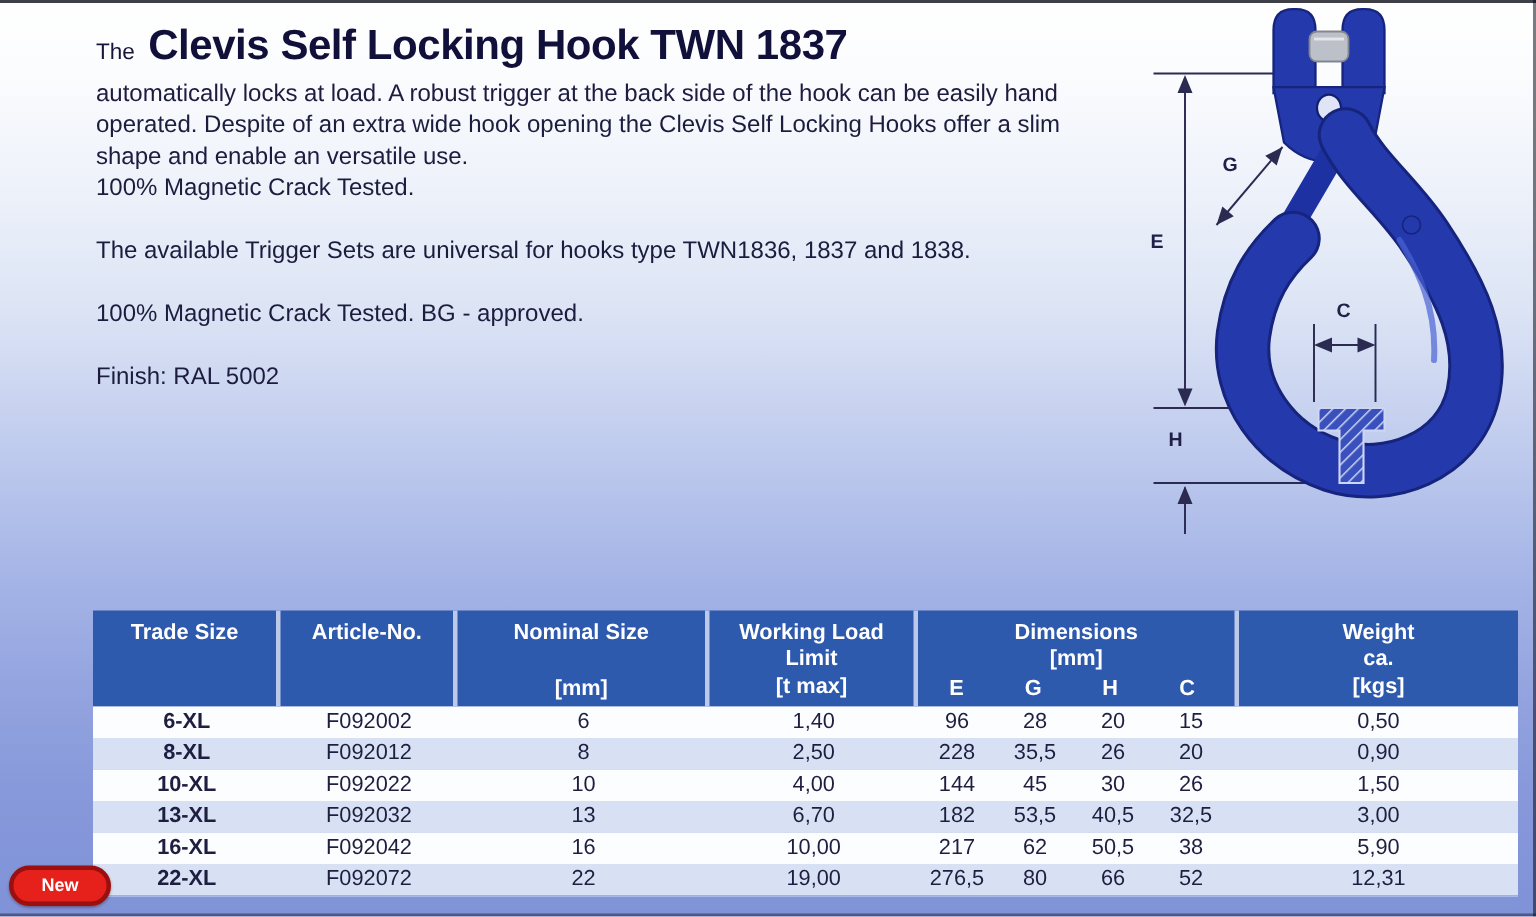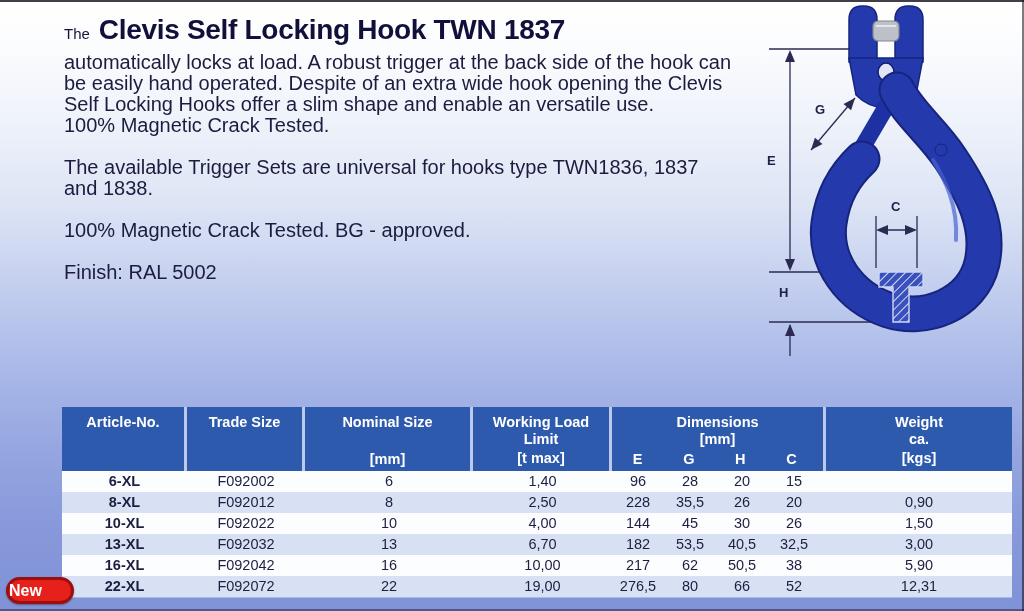--- a/index.html
+++ b/index.html
@@ -11,21 +11,21 @@
   }
   .edge-top{position:absolute;top:0;left:0;right:0;height:2px;background:rgba(15,15,25,.8);}
   .edge-right{position:absolute;top:0;right:0;bottom:0;width:2px;background:rgba(15,15,25,.55);}
   .edge-bottom{position:absolute;bottom:0;left:0;right:0;height:2px;background:rgba(15,15,40,.45);}
 
   
   .text-block{position:absolute;left:64px;top:10px;width:672px;}
   .title{margin:0;font-weight:400;}
   .title .prefix{font-size:15px;font-weight:400;color:#15153a;}
   .title .main{font-size:28px;font-weight:700;color:#10103a;letter-spacing:-0.3px;}
-  .body-text{font-size:20px;line-height:21px;color:#1c1c3e;}
+  .body-text{font-size:16px;line-height:21px;color:#1c1c3e;}
   .body-text p{margin:0;}
   .p-intro{margin-top:5px !important;}
   .p-gap{margin-top:21px !important;}
 
   
   .hook-figure{position:absolute;left:753px;top:0;width:271px;height:358px;}
   .dim-label{font-size:13px;font-weight:700;fill:#20204a;font-family:"Liberation Sans","DejaVu Sans",sans-serif;}
 
   
   .tbl{position:absolute;left:62px;top:407px;width:950px;}
@@ -41,21 +41,21 @@
   .tr:nth-child(even){background:#d8e1f4;}
   .td{text-align:center;white-space:nowrap;}
   .c-trade{font-weight:700;}
   .c-dims{display:grid;grid-template-columns:1fr 1fr 1fr 1fr;padding-right:6px;}
   .tbar{height:8px;background:#8094d8;border-top:1px solid #aab7e9;}
 
   
   .new-badge{
     position:absolute;left:6px;top:577px;width:62px;height:21px;
     background:#e6201a;border:3px solid #9c0f0f;border-radius:15px;
-    color:#ffffff;font-size:16px;font-weight:700;text-align:left;line-height:21px;
+    color:#ffffff;font-size:12px;font-weight:700;text-align:center;line-height:21px;
     box-shadow:0 1px 2px rgba(60,0,0,.4);
   }
 </style>
 </head>
 <body>
 
 <div class="page">
   <div class="edge-top"></div>
   <div class="edge-right"></div>
   <div class="edge-bottom"></div>
@@ -120,22 +120,22 @@
     </g>
     <g fill="#2b2b52">
       <polygon points="123,230 135,225 135,235"></polygon>
       <polygon points="164,230 152,225 152,235"></polygon>
     </g>
     <text class="dim-label" x="138" y="211">C</text>
   </svg>
 
   <div class="tbl">
     <div class="thead">
+      <div class="th"><span>Trade Size</span></div>
       <div class="th"><span>Article-No.</span></div>
-      <div class="th"><span>Trade Size</span></div>
       <div class="th">
         <span>Nominal Size</span>
         <span class="bottom-unit">[mm]</span>
       </div>
       <div class="th th-stack">
         <span>Working Load</span>
         <span>Limit</span>
         <span class="bottom-unit">[t max]</span>
       </div>
       <div class="th th-stack">
@@ -160,20 +160,21 @@
         <div class="td c-trade">6-XL</div>
         <div class="td c-article">F092002</div>
         <div class="td c-nominal">6</div>
         <div class="td c-wll">1,40</div>
         <div class="td c-dims">
           <span class="dim">96</span>
           <span class="dim">28</span>
           <span class="dim">20</span>
           <span class="dim">15</span>
         </div>
+        <div class="td c-weight">0,50</div>
       </div>
 
       <div class="tr">
         <div class="td c-trade">8-XL</div>
         <div class="td c-article">F092012</div>
         <div class="td c-nominal">8</div>
         <div class="td c-wll">2,50</div>
         <div class="td c-dims">
           <span class="dim">228</span>
           <span class="dim">35,5</span>

